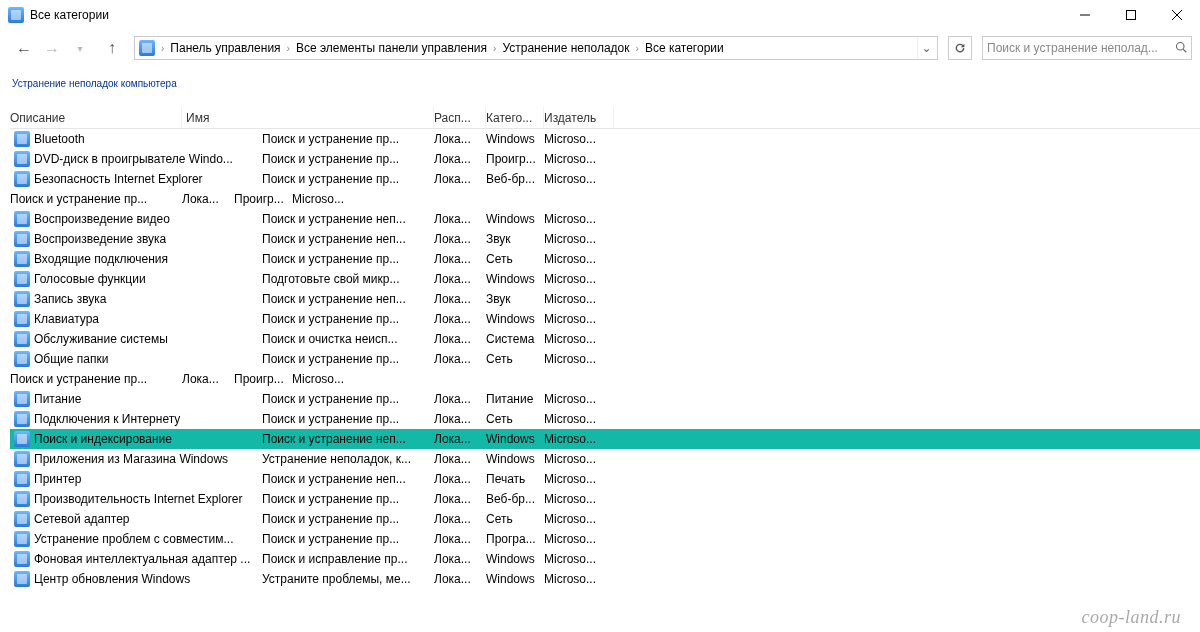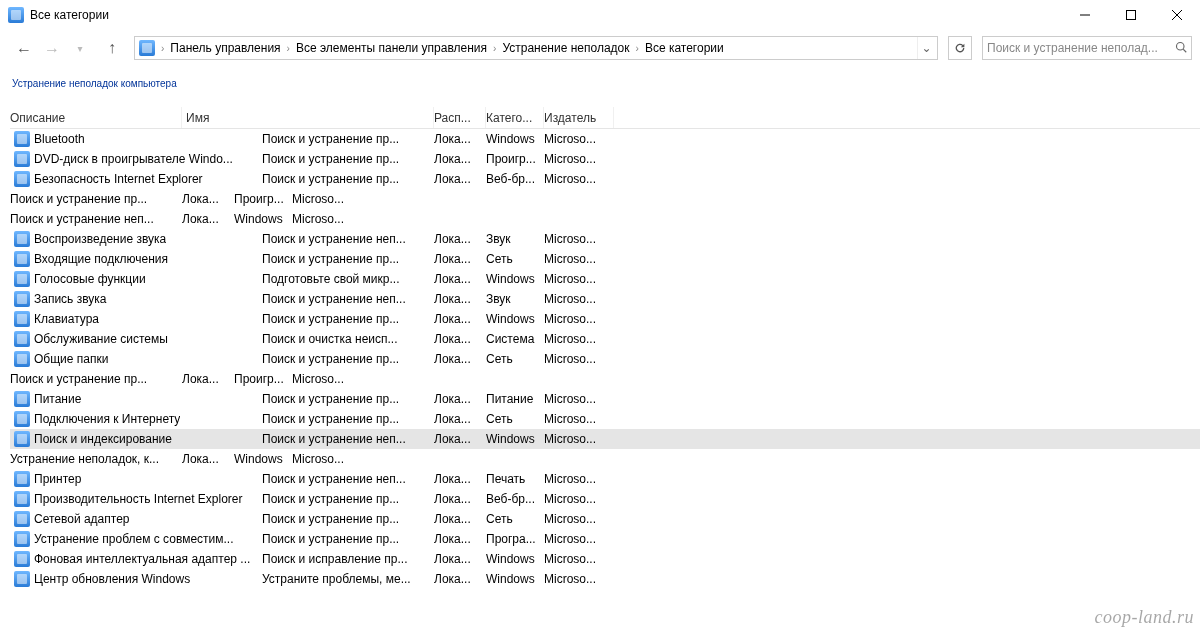--- a/index.html
+++ b/index.html
@@ -120,38 +120,38 @@
   .col-loc  { width: 52px; }
   .col-cat  { width: 58px; }
   .col-pub  { width: 70px; }
   .list-header .col { border-right: 1px solid #f0f0f0; height: 100%; display: flex; align-items: center; }
   .rows { }
   .row {
     display: flex;
     height: 20px;
     align-items: center;
   }
-  .row.selected { background: #e5e5e5; }
+  .row.selected { background: #14b8a6; }
   .row-icon {
     width: 16px; height: 16px;
     display: inline-block;
     margin: 0 4px 0 4px;
     flex-shrink: 0;
   }
   .row .name-wrap {
     width: 252px;
     display: flex; align-items: center;
     overflow: hidden;
   }
   .row .name-text {
     overflow: hidden; text-overflow: ellipsis; white-space: nowrap;
   }
   .watermark {
     position: absolute;
-    right: 6px;
+    right: 19px;
     bottom: 4px;
     font-family: Georgia, serif;
     font-style: italic;
     color: rgba(0,0,0,0.35);
     font-size: 18px;
     letter-spacing: 0.5px;
   }
   
   .ic {
     background: linear-gradient(#6fb7ff,#2a7bd6);
@@ -272,20 +272,24 @@
         <div class="col col-cat">Веб-бр...</div>
         <div class="col col-pub">Microso...</div>
       </div>
       <div class="row">
         <div class="col col-desc">Поиск и устранение пр...</div>
         <div class="col col-loc">Лока...</div>
         <div class="col col-cat">Проигр...</div>
         <div class="col col-pub">Microso...</div>
       </div>
       <div class="row">
+        <div class="name-wrap">
+          <span class="row-icon ic"></span>
+          <span class="name-text">Воспроизведение видео</span>
+        </div>
         <div class="col col-desc">Поиск и устранение неп...</div>
         <div class="col col-loc">Лока...</div>
         <div class="col col-cat">Windows</div>
         <div class="col col-pub">Microso...</div>
       </div>
       <div class="row">
         <div class="name-wrap">
           <span class="row-icon ic"></span>
           <span class="name-text">Воспроизведение звука</span>
         </div>
@@ -384,20 +388,24 @@
         <div class="name-wrap">
           <span class="row-icon ic"></span>
           <span class="name-text">Поиск и индексирование</span>
         </div>
         <div class="col col-desc">Поиск и устранение неп...</div>
         <div class="col col-loc">Лока...</div>
         <div class="col col-cat">Windows</div>
         <div class="col col-pub">Microso...</div>
       </div>
       <div class="row">
+        <div class="name-wrap">
+          <span class="row-icon ic"></span>
+          <span class="name-text">Приложения из Магазина Windows</span>
+        </div>
         <div class="col col-desc">Устранение неполадок, к...</div>
         <div class="col col-loc">Лока...</div>
         <div class="col col-cat">Windows</div>
         <div class="col col-pub">Microso...</div>
       </div>
       <div class="row">
         <div class="name-wrap">
           <span class="row-icon ic"></span>
           <span class="name-text">Принтер</span>
         </div>

